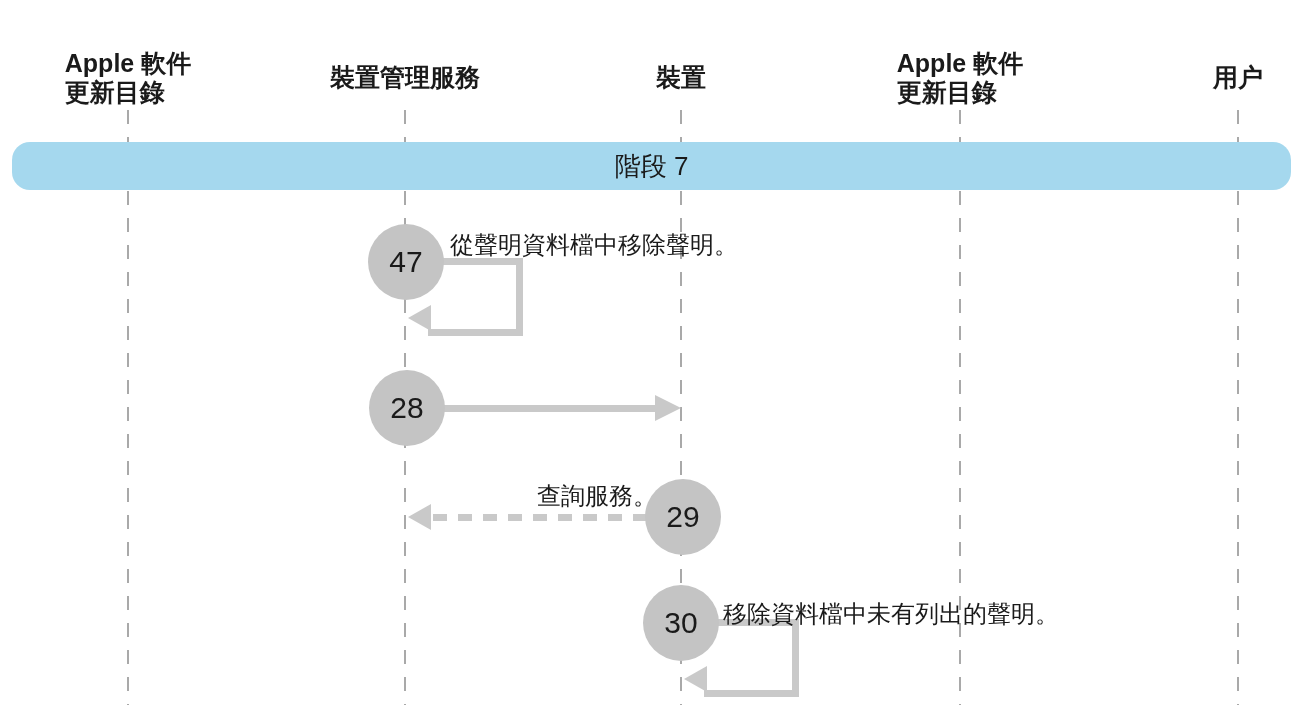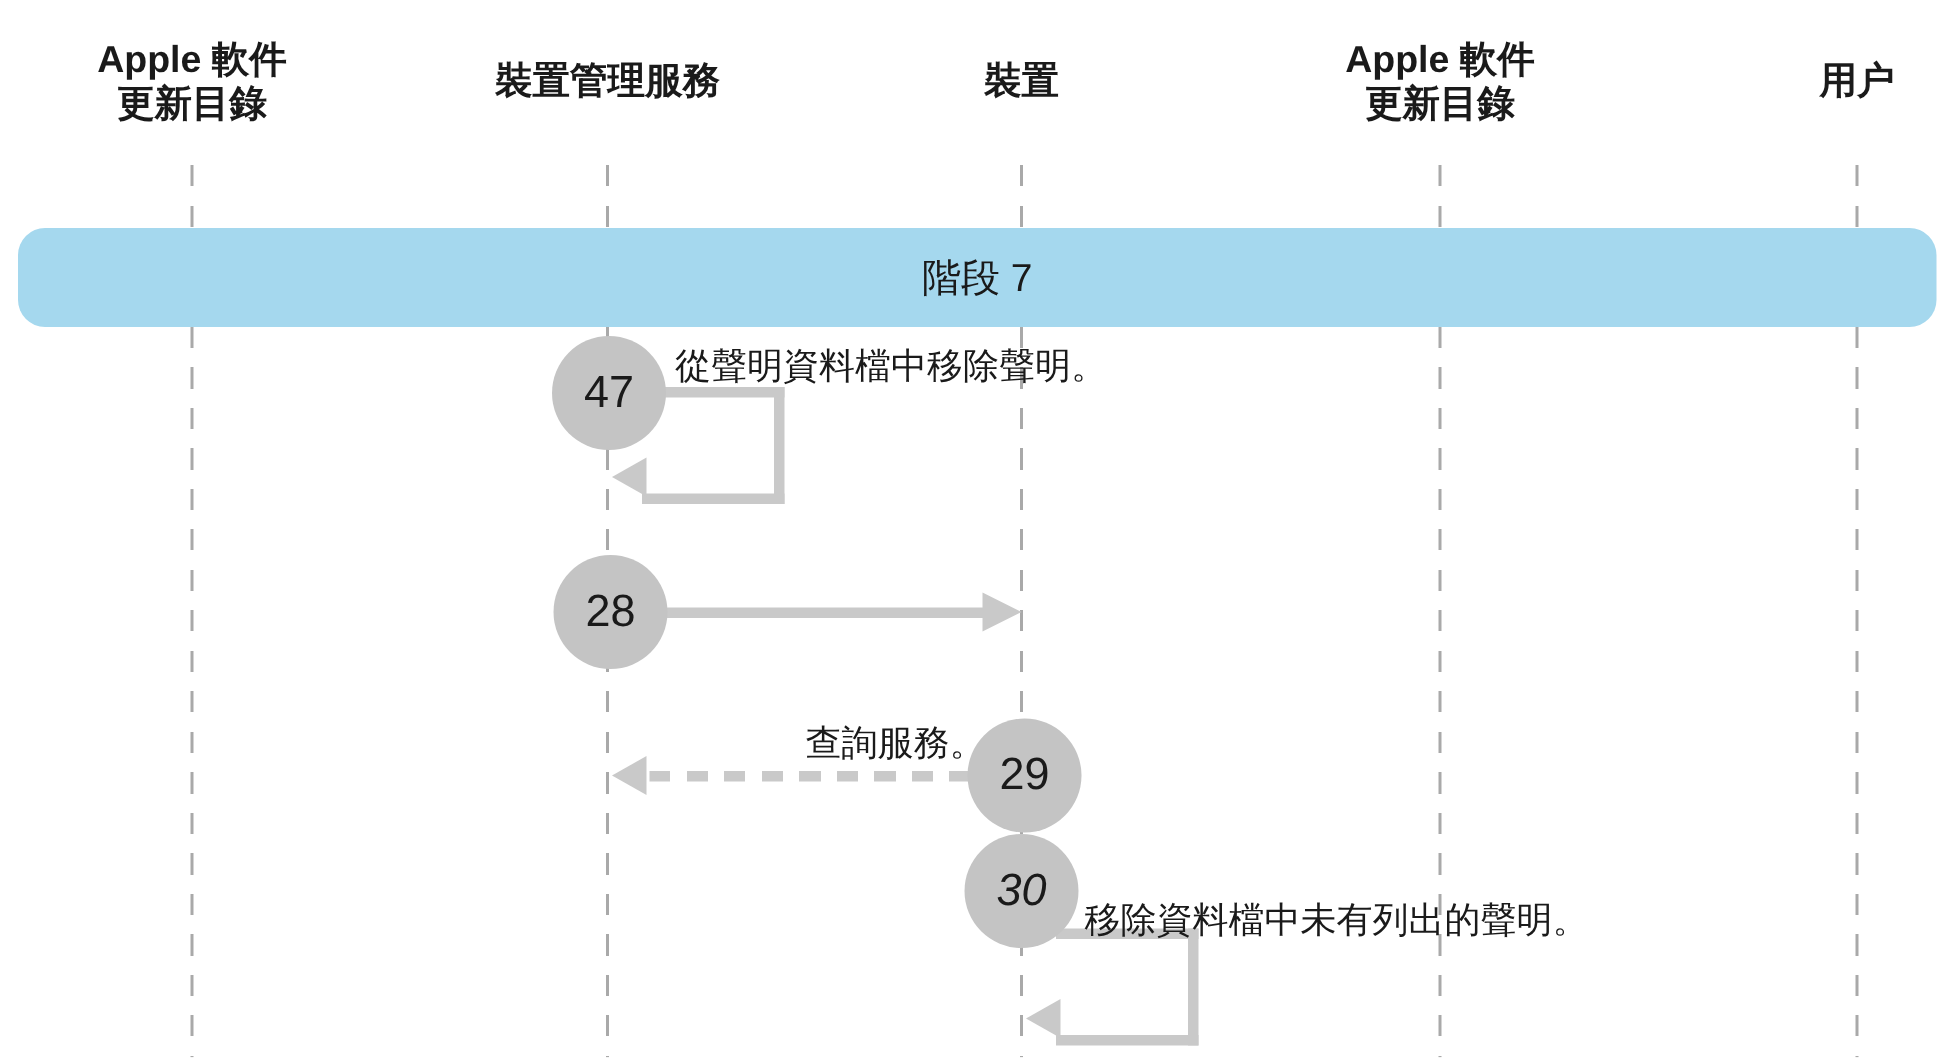--- a/index.html
+++ b/index.html
@@ -16,36 +16,36 @@
     position: absolute;
     top: 110px;
     width: 2px;
     height: 595px;
     background: repeating-linear-gradient(180deg, var(--lifeline, #a9a9a9) 0 14px, transparent 14px 27px);
     z-index: 1;
   }
   .actor {
     position: absolute;
     transform: translateX(-50%);
-    text-align: center;
     font-weight: bold;
     font-size: 25px;
     line-height: 29px;
     white-space: nowrap;
     z-index: 4;
+    margin-top: 23px;
   }
   .actor span { display: block; }
   .actor.one-line { top: 40px; }
   .actor.two-line { top: 26px; }
   .banner {
     position: absolute;
     left: 12px;
-    top: 152px;
+    top: 142px;
     width: 1279px;
-    height: 66px;
+    height: 48px;
     background: var(--banner, #a5d8ee);
     border-radius: 18px;
     z-index: 2;
     display: flex;
     align-items: center;
     justify-content: center;
     font-size: 26px;
   }
   .num-circle {
     position: absolute;
@@ -144,16 +144,16 @@
   <div class="arrow-right" style="left:655px; top:395px;"></div>
   <div class="num-circle" style="left:369px; top:370px;">28</div>
 
   <div class="dashed-line" style="left:433px; top:514px; width:250px;"></div>
   <div class="arrow-left" style="left:408px; top:504px;"></div>
   <div class="num-circle" style="left:645px; top:479px;">29</div>
   <div class="step-label" style="left:537px; top:482px;">查詢服務。</div>
 
   <div class="loop" style="left:704px; top:619px; width:88px; height:64px;"></div>
   <div class="arrow-left" style="left:684px; top:666px;"></div>
-  <div class="num-circle" style="left:643px; top:556px;font-style:italic;">30</div>
+  <div class="num-circle" style="left:643px; top:585px;">30</div>
   <div class="step-label" style="left:723px; top:600px;">移除資料檔中未有列出的聲明。</div>
 
 </div>
 
 </body></html>

